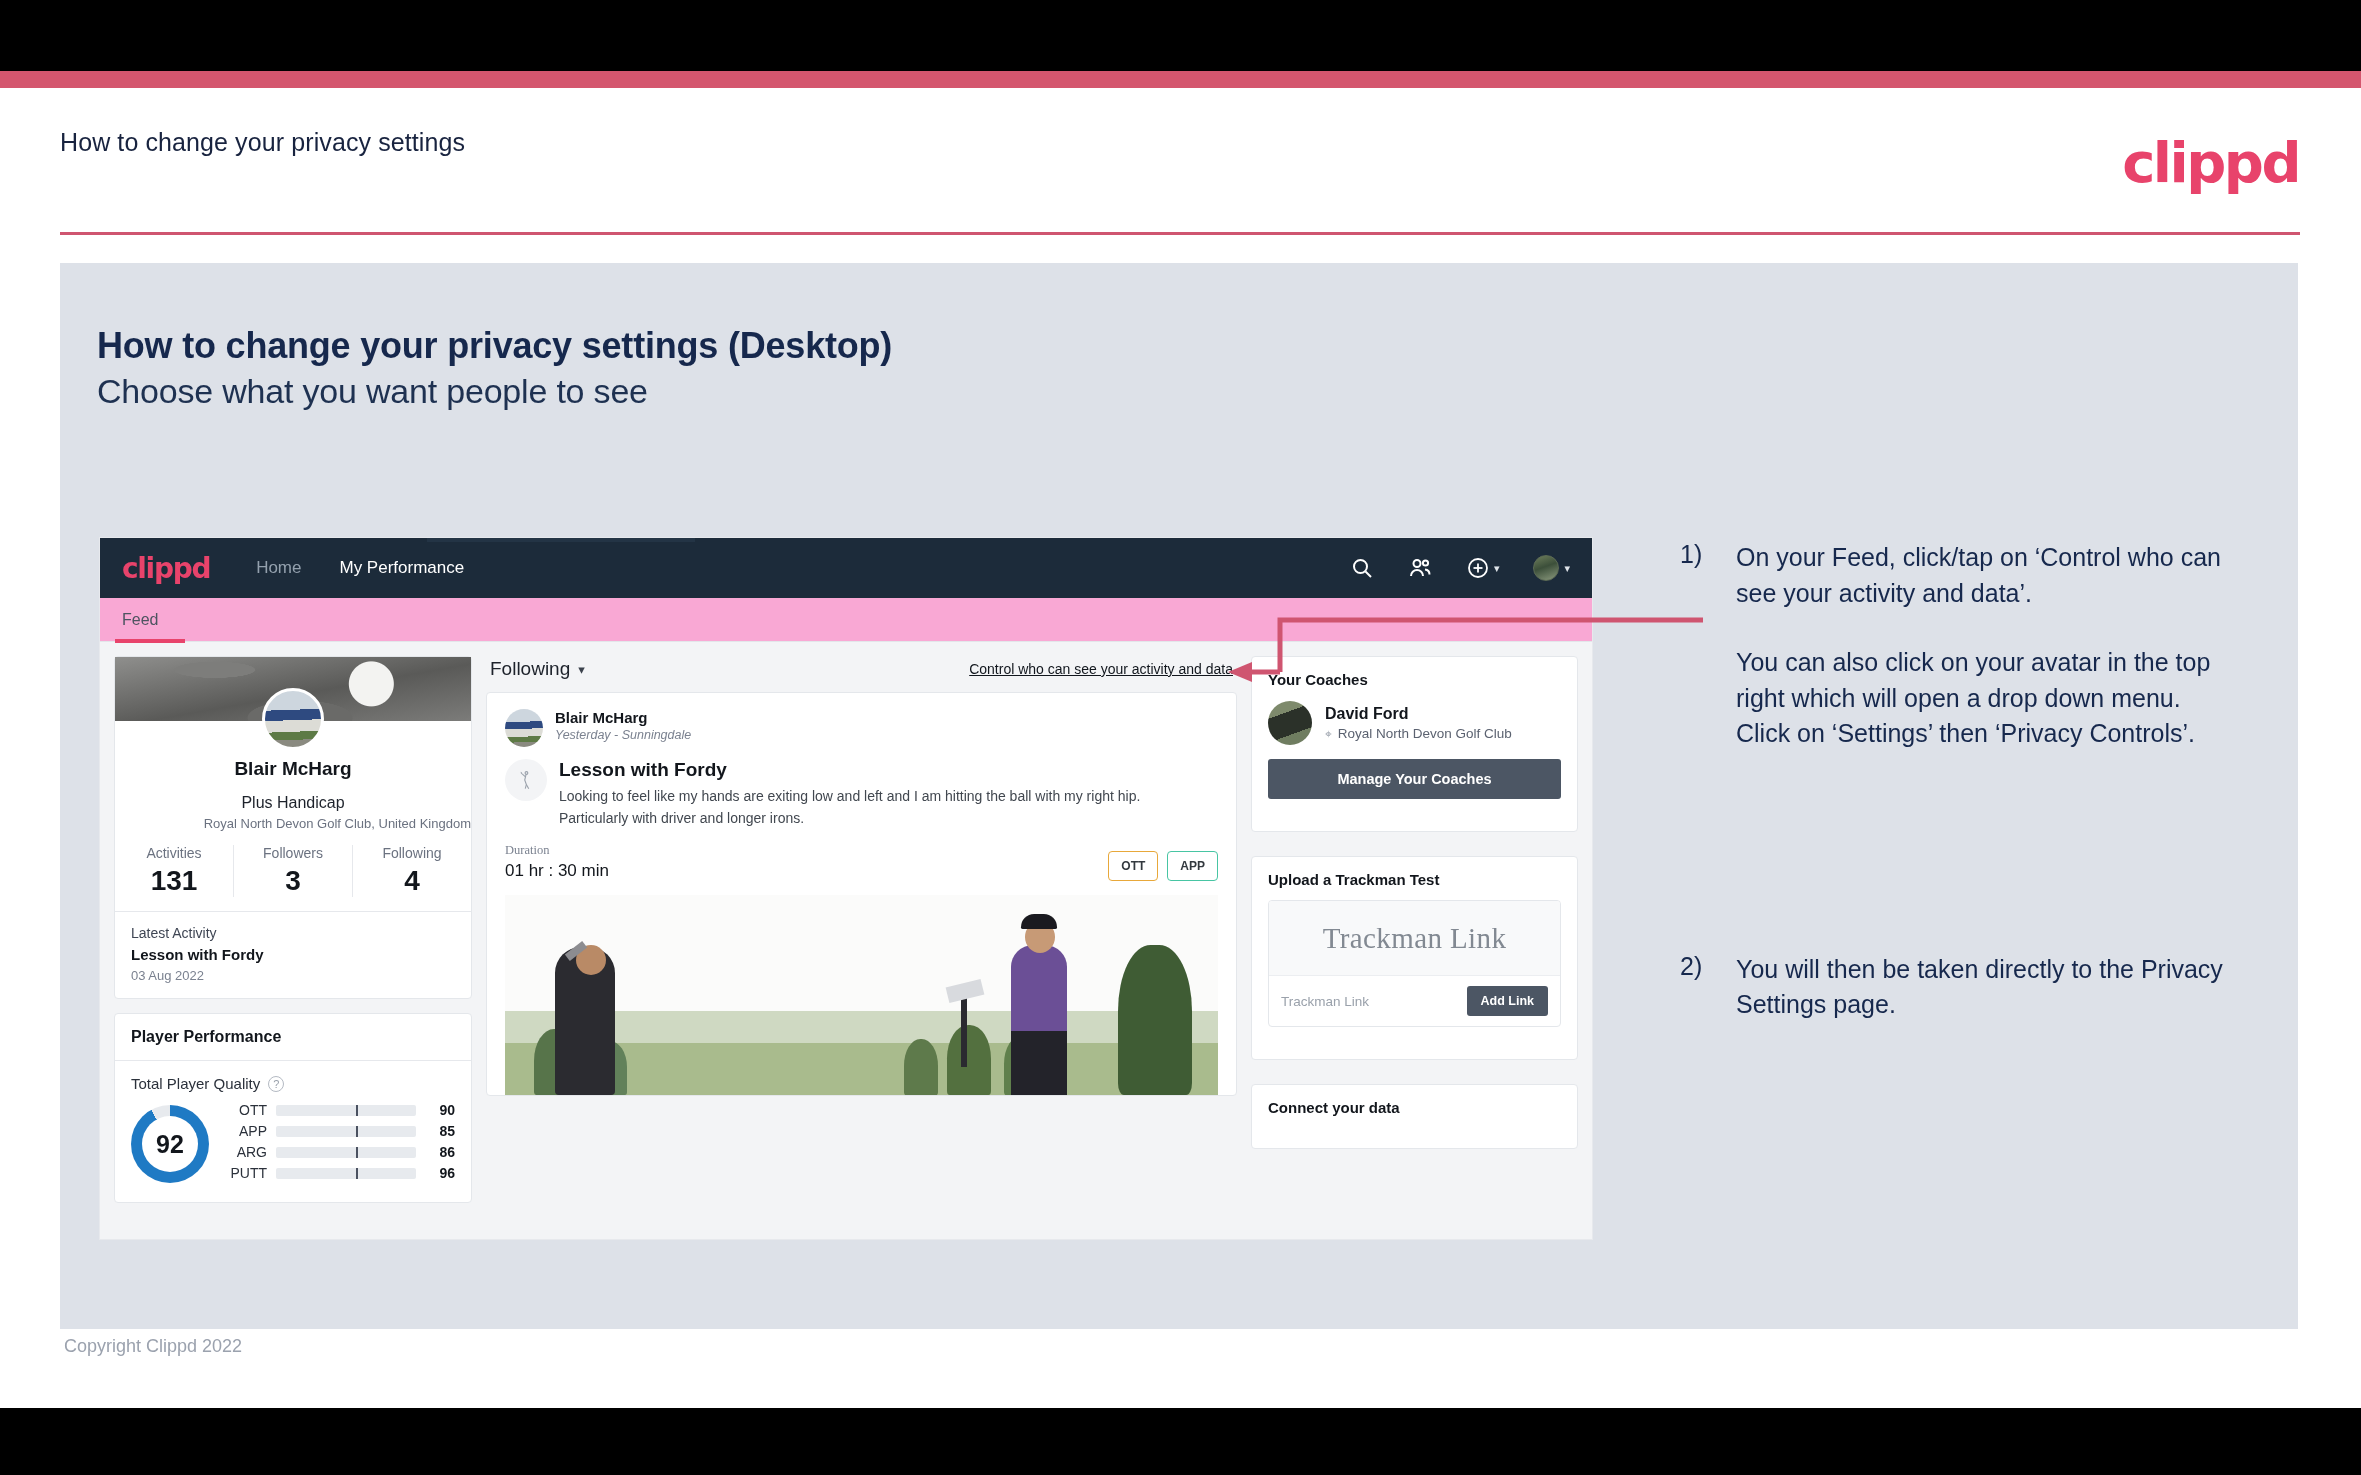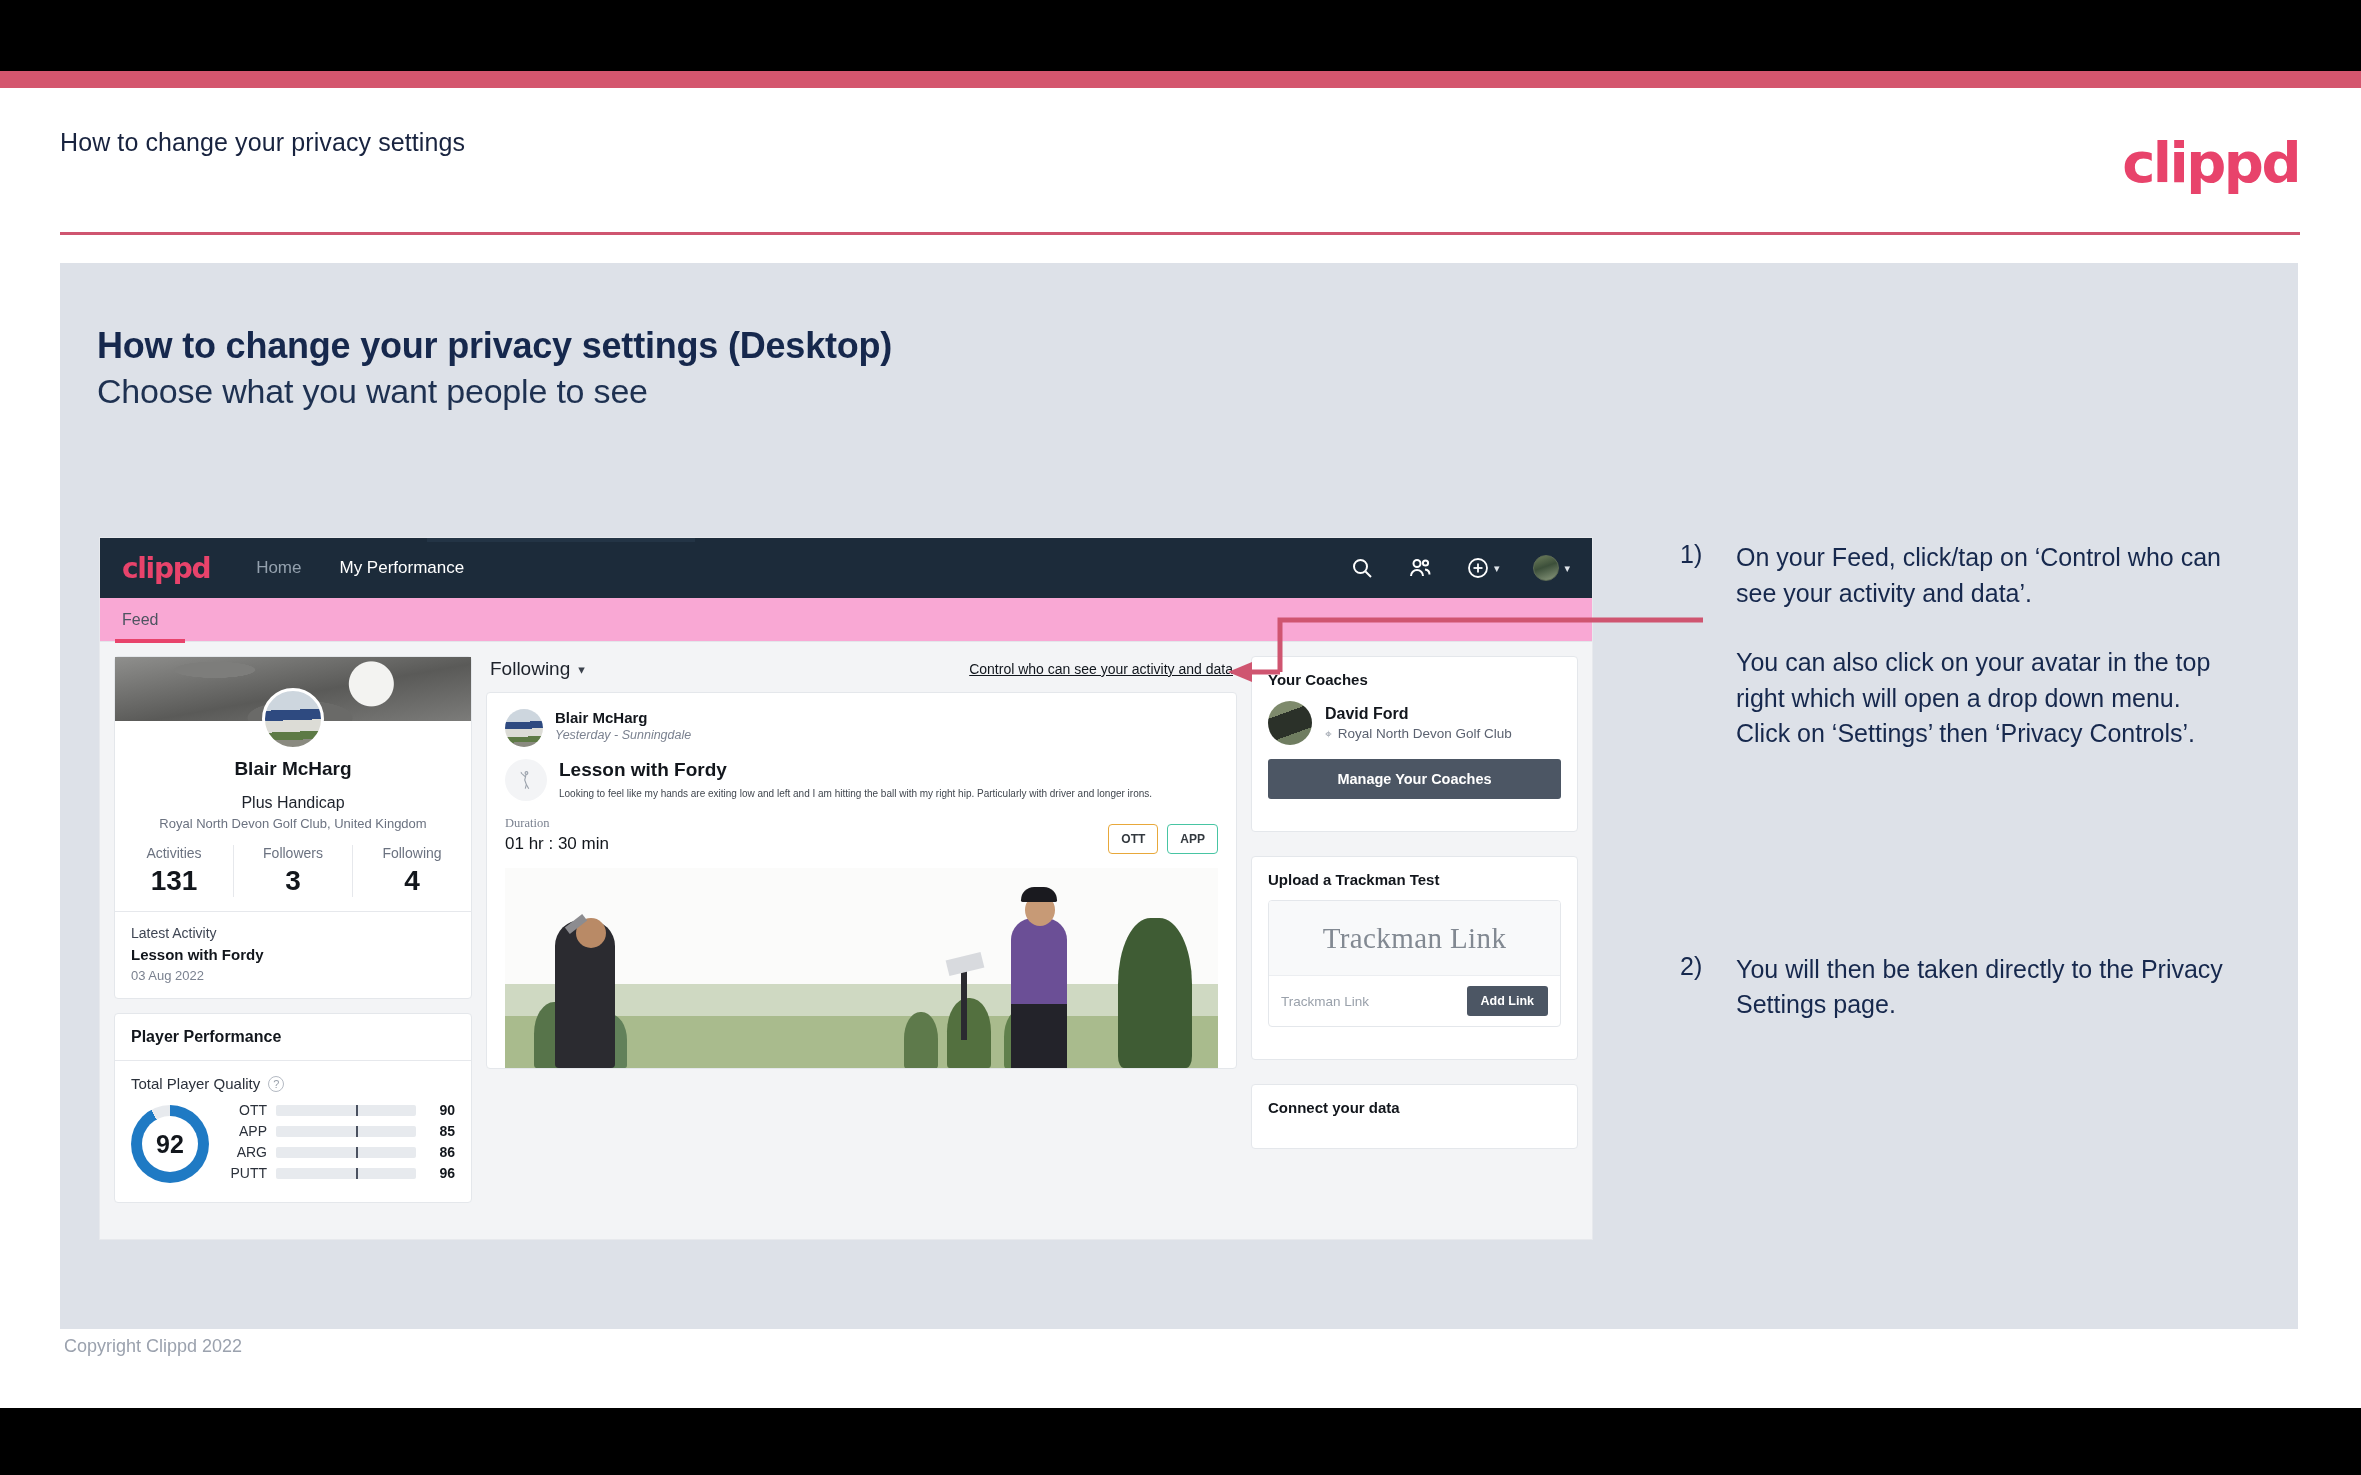--- a/index.html
+++ b/index.html
@@ -108,21 +108,21 @@
       radial-gradient(ellipse at 52% 95%, #6a6a68 0 52px, transparent 53px),
       linear-gradient(170deg,#8f8f8d 0%,#5a5a58 55%,#7c7c7a 100%);
   }
   .prof-avatar {
     width:62px; height:62px; border-radius:50%; margin:-33px auto 0;
     border:3px solid #fff; position:relative;
     background:linear-gradient(178deg,#cdd6de 0 34%, #2e4a80 34% 52%, #dcdcd6 52% 72%, #5d7a45 72% 86%, #8a8a80 86% 100%);
   }
   .prof-name  { text-align:center; font-size:19px; font-weight:700; color:#12161c; margin-top:8px; }
   .prof-sub   { text-align:center; font-size:16px; color:#1d222b; margin-top:14px; }
-  .prof-club  { text-align:center; font-size:13px; color:#6b7280; margin-top:4px; }
+  .prof-club  { text-align:right; font-size:13px; color:#6b7280; margin-top:4px; }
   .prof-stats { display:flex; margin-top:14px; padding-bottom:14px; }
   .stat { flex:1; text-align:center; border-right:1px solid #e6e8ec; }
   .stat:last-child { border-right:none; }
   .stat-label { font-size:14px; color:#6b7280; }
   .stat-value { font-size:28px; font-weight:700; color:#12161c; margin-top:4px; }
   .prof-latest { border-top:1px solid #e6e8ec; padding:13px 16px 15px; }
   .latest-label { font-size:14px; color:#3f4654; }
   .latest-title { font-size:15px; font-weight:700; color:#12161c; margin-top:5px; }
   .latest-date  { font-size:13px; color:#7b8290; margin-top:5px; }
 
@@ -161,21 +161,21 @@
   .post-head { display:flex; gap:12px; padding:16px 18px 0; }
   .post-av {
     width:38px; height:38px; border-radius:50%;
     background:linear-gradient(178deg,#cdd6de 0 34%, #2e4a80 34% 52%, #dcdcd6 52% 72%, #5d7a45 72% 86%, #8a8a80 86% 100%);
   }
   .post-name { font-size:15px; font-weight:700; color:#12161c; }
   .post-meta { font-size:12.5px; color:#7b8290; margin-top:2px;font-style:italic; }
   .post-main { display:flex; gap:12px; padding:12px 18px 0; }
   .swing-ic { width:42px; height:42px; border-radius:50%; background:#f3f4f6; flex:0 0 42px; display:flex; align-items:center; justify-content:center; color:#9aa1ab; }
   .post-title { font-size:19px; font-weight:700; color:#12161c; }
-  .post-text { font-size:10px; color:#41474f; line-height:1.55; margin-top:5px; max-width:620px; }
+  .post-text { font-size:14px; color:#41474f; line-height:1.55; margin-top:5px; max-width:620px; }
   .post-dur { padding:14px 18px 0; position:relative; }
   .dur-lab { font-size:12.5px; color:#7b8290;font-family:Liberation Serif, serif; }
   .dur-val { font-size:17px; color:#12161c; margin-top:3px; }
   .tags { position:absolute; right:18px; bottom:0; display:flex; gap:9px; }
   .tag { font-size:12px; font-weight:700; padding:7px 12px; border-radius:4px; background:#fff; }
   .tag-ott { border:1.5px solid #e8a83a; color:#33393f; }
   .tag-app { border:1.5px solid #47c5a3; color:#33393f; }
   .post-photo {
     margin:14px 18px 0; height:200px; overflow:hidden; position:relative;
     background:linear-gradient(180deg,#fbfbfa 0 58%, #cfd9c2 58% 74%, #a9bb8d 74% 100%);

